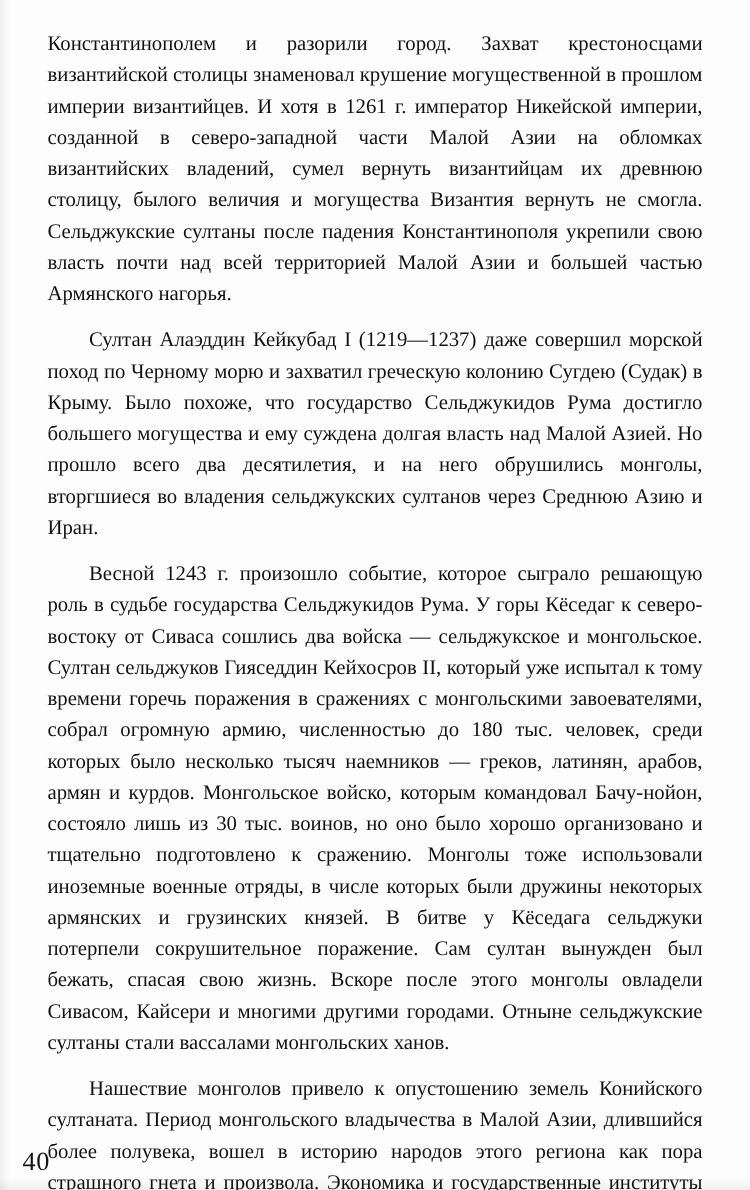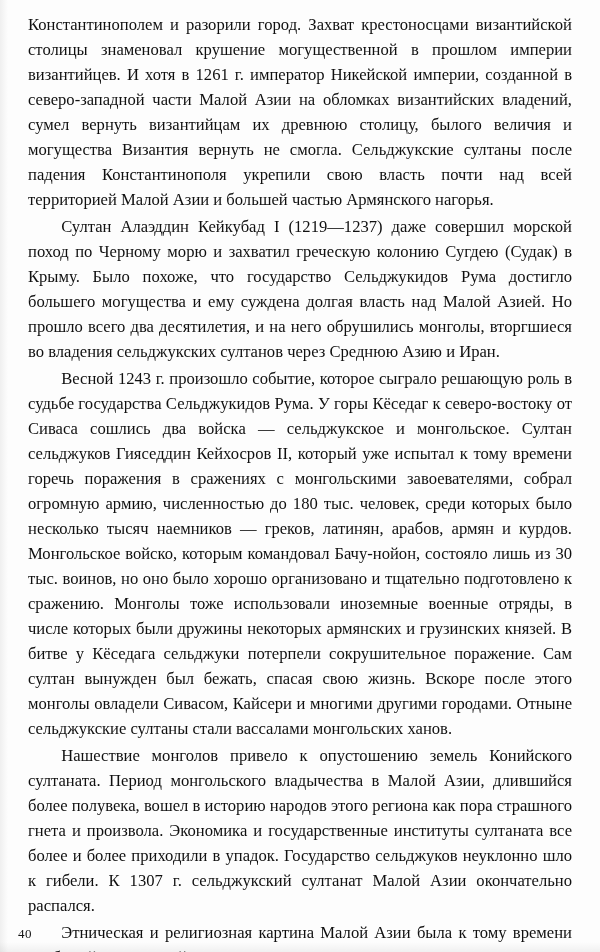--- a/index.html
+++ b/index.html
@@ -26,33 +26,33 @@
   .text-col {
     width: 548px;
     font-size: 16.6px;
     line-height: 25.0px;
     text-align: justify;
     text-justify: inter-word;
     color: #101010;
     -webkit-font-smoothing: none;
   }
   p {
-    margin: 2px;
+    margin: 12px;
     padding: 0;
     text-indent: 2.0em;
     text-align: justify;
   }
   p.noindent {
     text-indent: 0;
   }
   .folio {
     position: absolute;
     left: 18px;
     bottom: 10px;
-    font-size: 13px;
+    font-size: 21px;
     font-family: "Liberation Serif", "DejaVu Serif", serif;
     color: #141414;
     letter-spacing: 0.5px;
   }
   
   .scan-edge-left {
     position: absolute;
     left: 0; top: 0;
     width: 8px; height: 952px;
     background: linear-gradient(to right, rgba(0,0,0,0.055), rgba(0,0,0,0));

